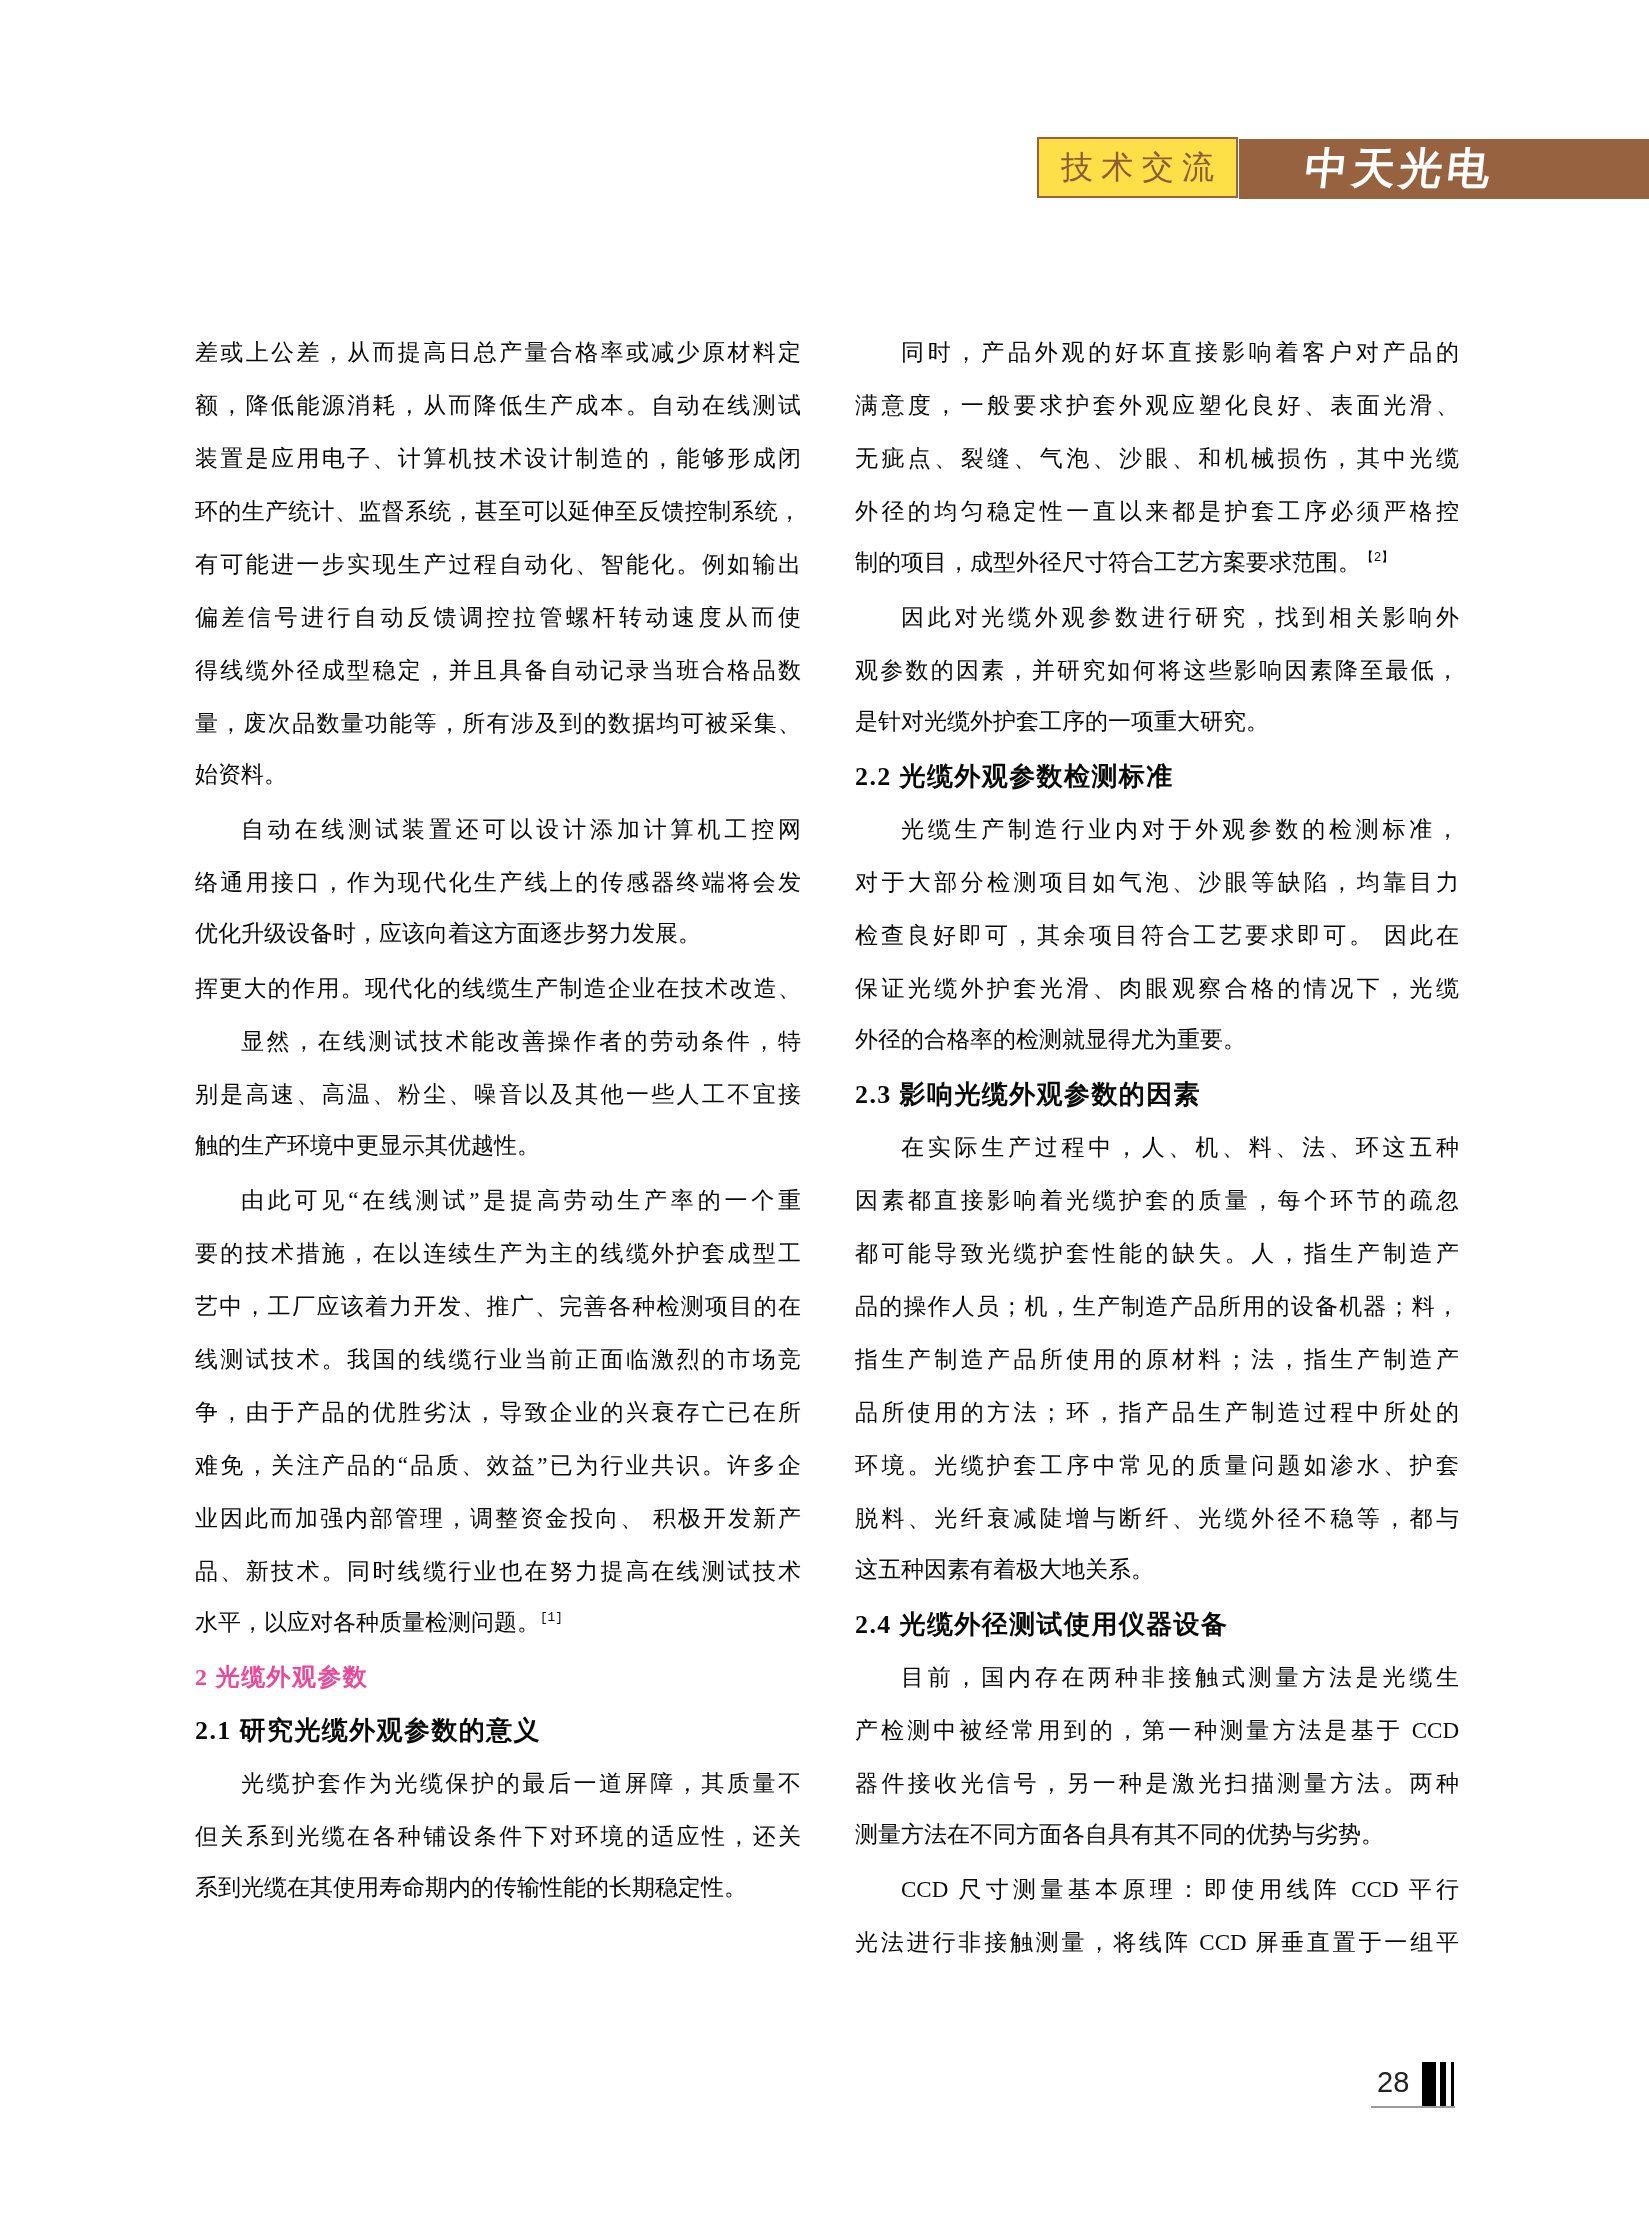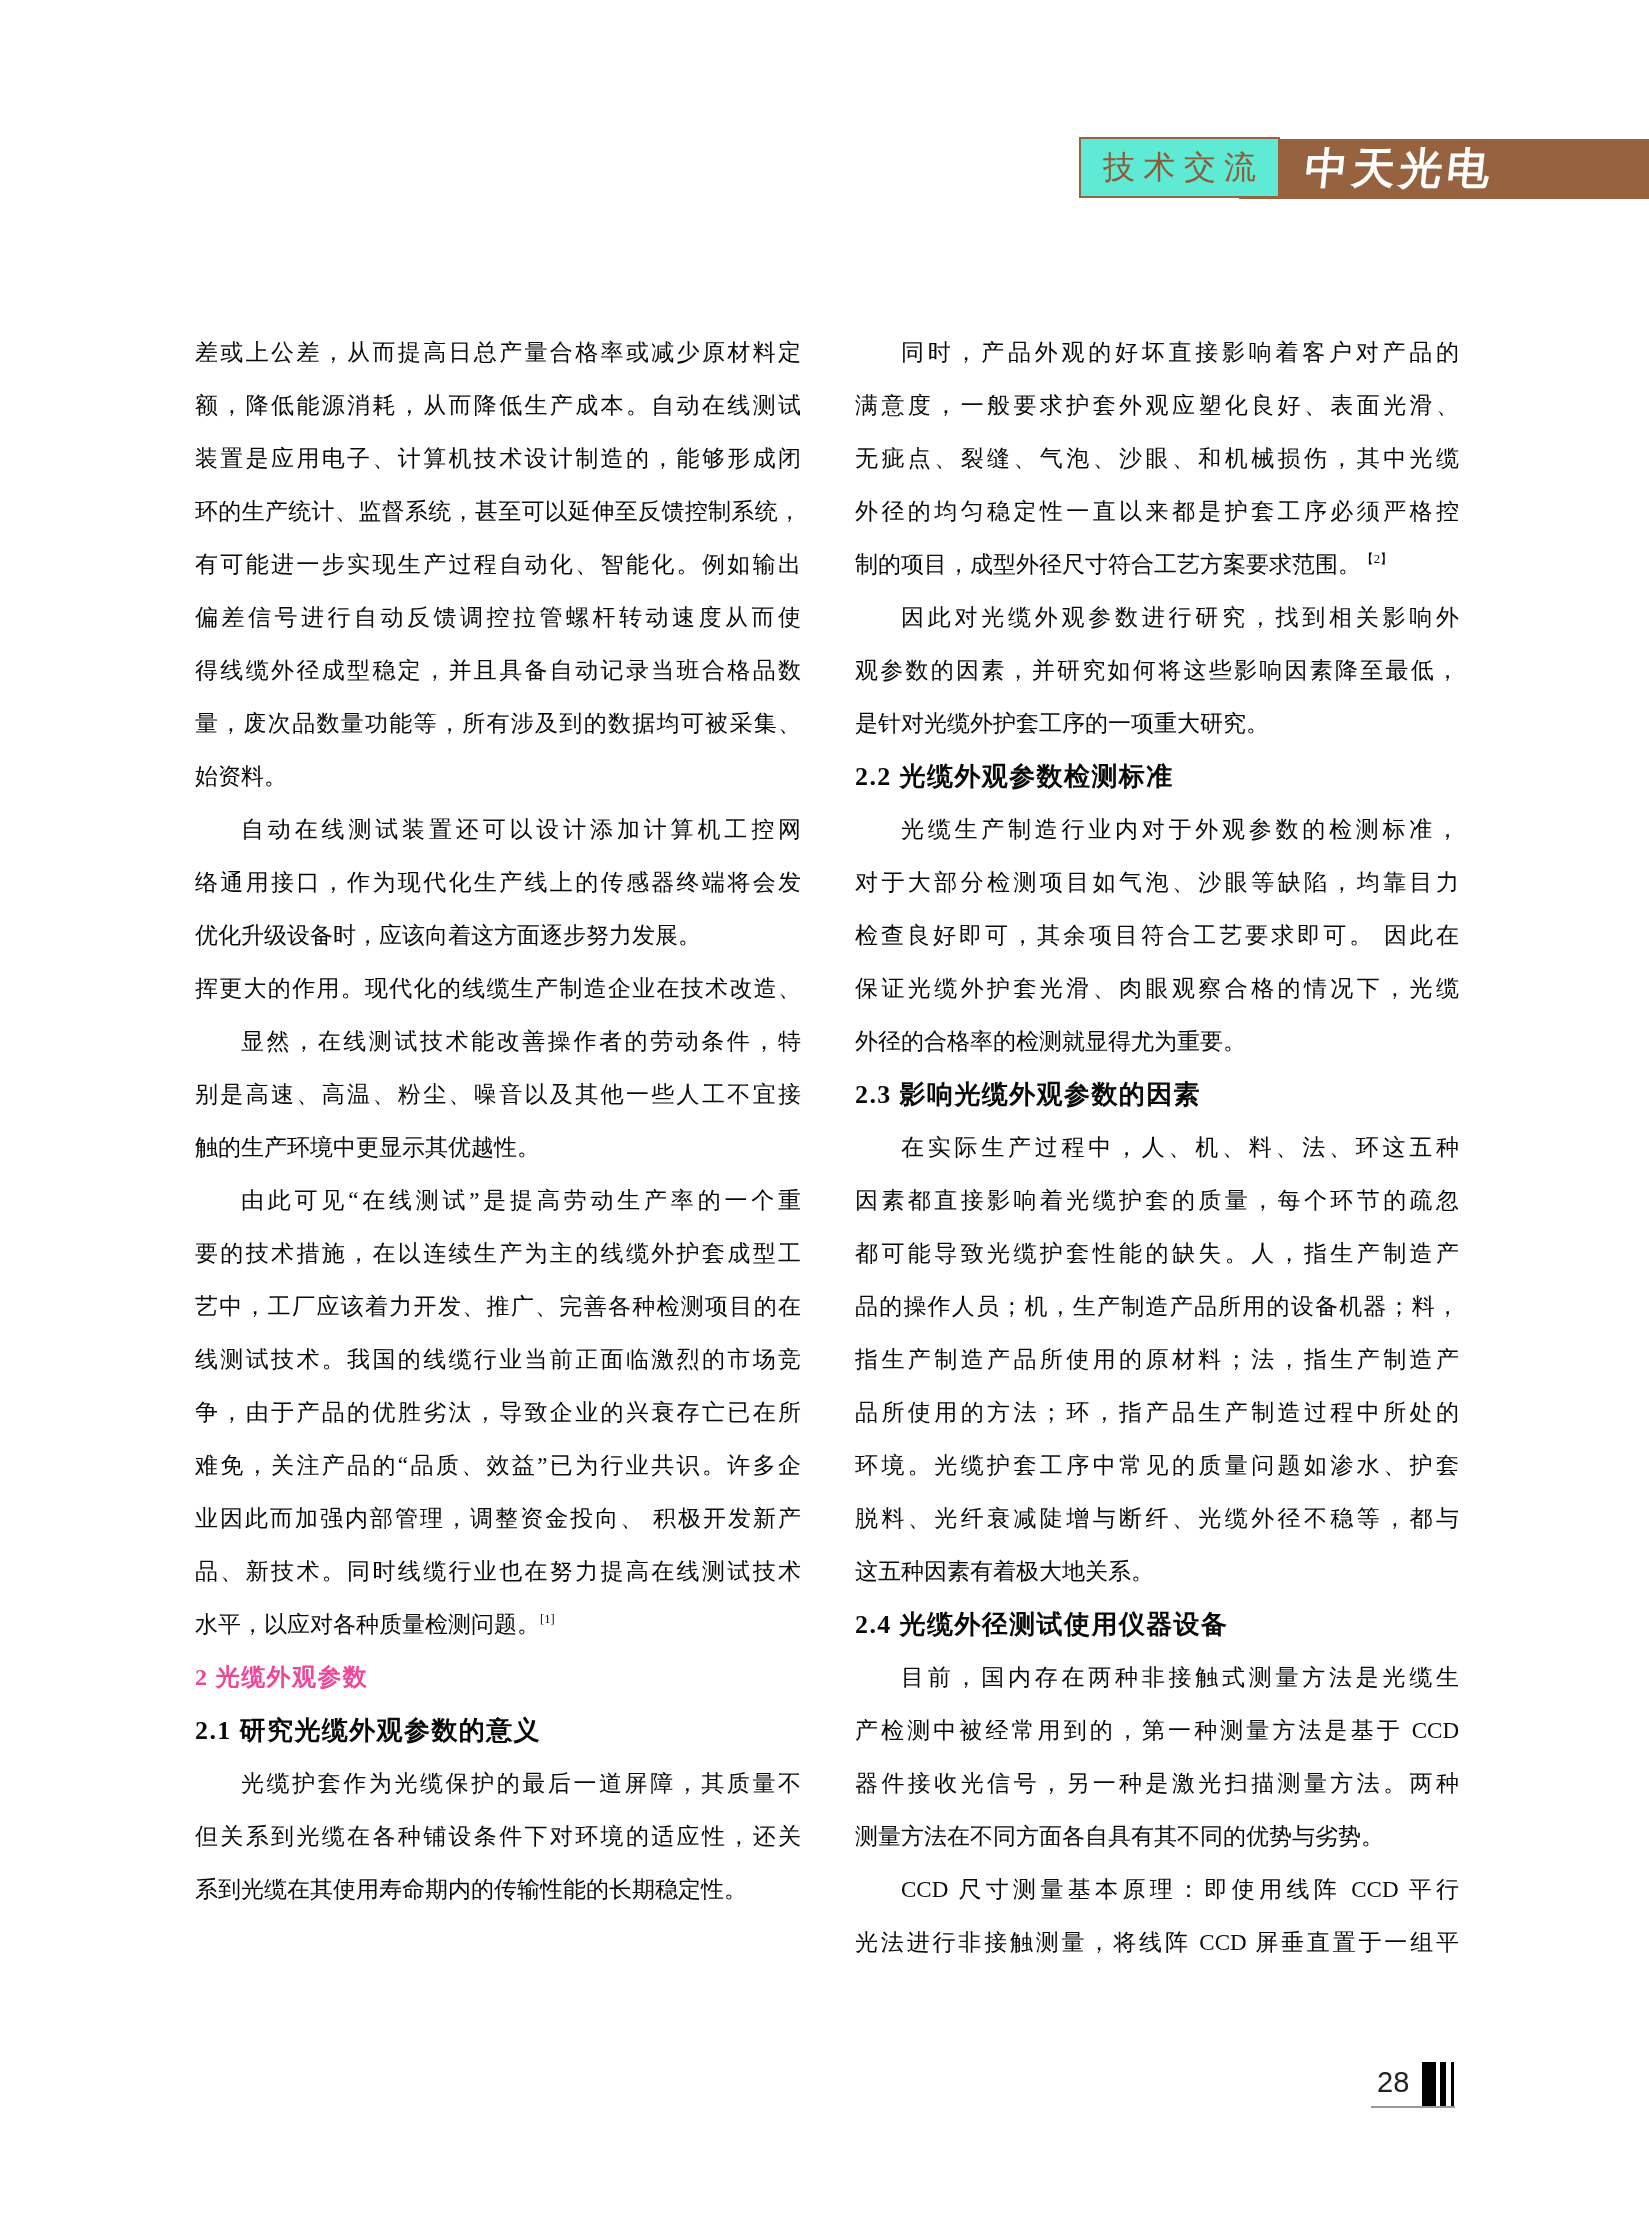--- a/index.html
+++ b/index.html
@@ -7,25 +7,24 @@
     width: 1650px; height: 2239px;
     position: relative;
     font-family: "Liberation Serif", "DejaVu Serif", serif;
     color: #111;
   }
 
   
   .hdr-tag-box {
     position: absolute; left: 1037px; top: 137px;
     width: 197px; height: 57px;
-    background: #5eead4;
+    background: #fde047;
     border: 2.8px solid #966240;
     display: flex; align-items: center; justify-content: center;
     z-index: 2;
-    margin-left: 42px;
   }
   .hdr-tag-box span {
     color: #8D5B38; font-size: 32px; letter-spacing: 8.3px;
     font-family: "Liberation Sans", "DejaVu Sans", sans-serif;
     padding-left: 8.3px;
   }
   .hdr-brand-bar {
     position: absolute; left: 1239px; top: 139px;
     width: 411px; height: 60px;
     background: #966240;
@@ -46,21 +45,21 @@
 
   .line {
     height: 53px; line-height: 53px;
     font-size: 23px;
     text-align: justify; text-align-last: justify;
     text-justify: inter-character;
     overflow: hidden;
     color: #0a0a0a;
   }
   .line.indent { padding-left: 46px; }
-  .line.end { text-align-last: left; }
+  .line.end { text-align-last: left; font-family: Liberation Mono, monospace; }
   .line.h3 {
     text-align-last: left; font-weight: bold;
     font-size: 26px; letter-spacing: 1.4px;
   }
   .line.h2 {
     text-align-last: left; font-weight: bold;
     font-size: 24px; letter-spacing: 1.4px;
     color: #ec4899;
   }
   .line sup {

